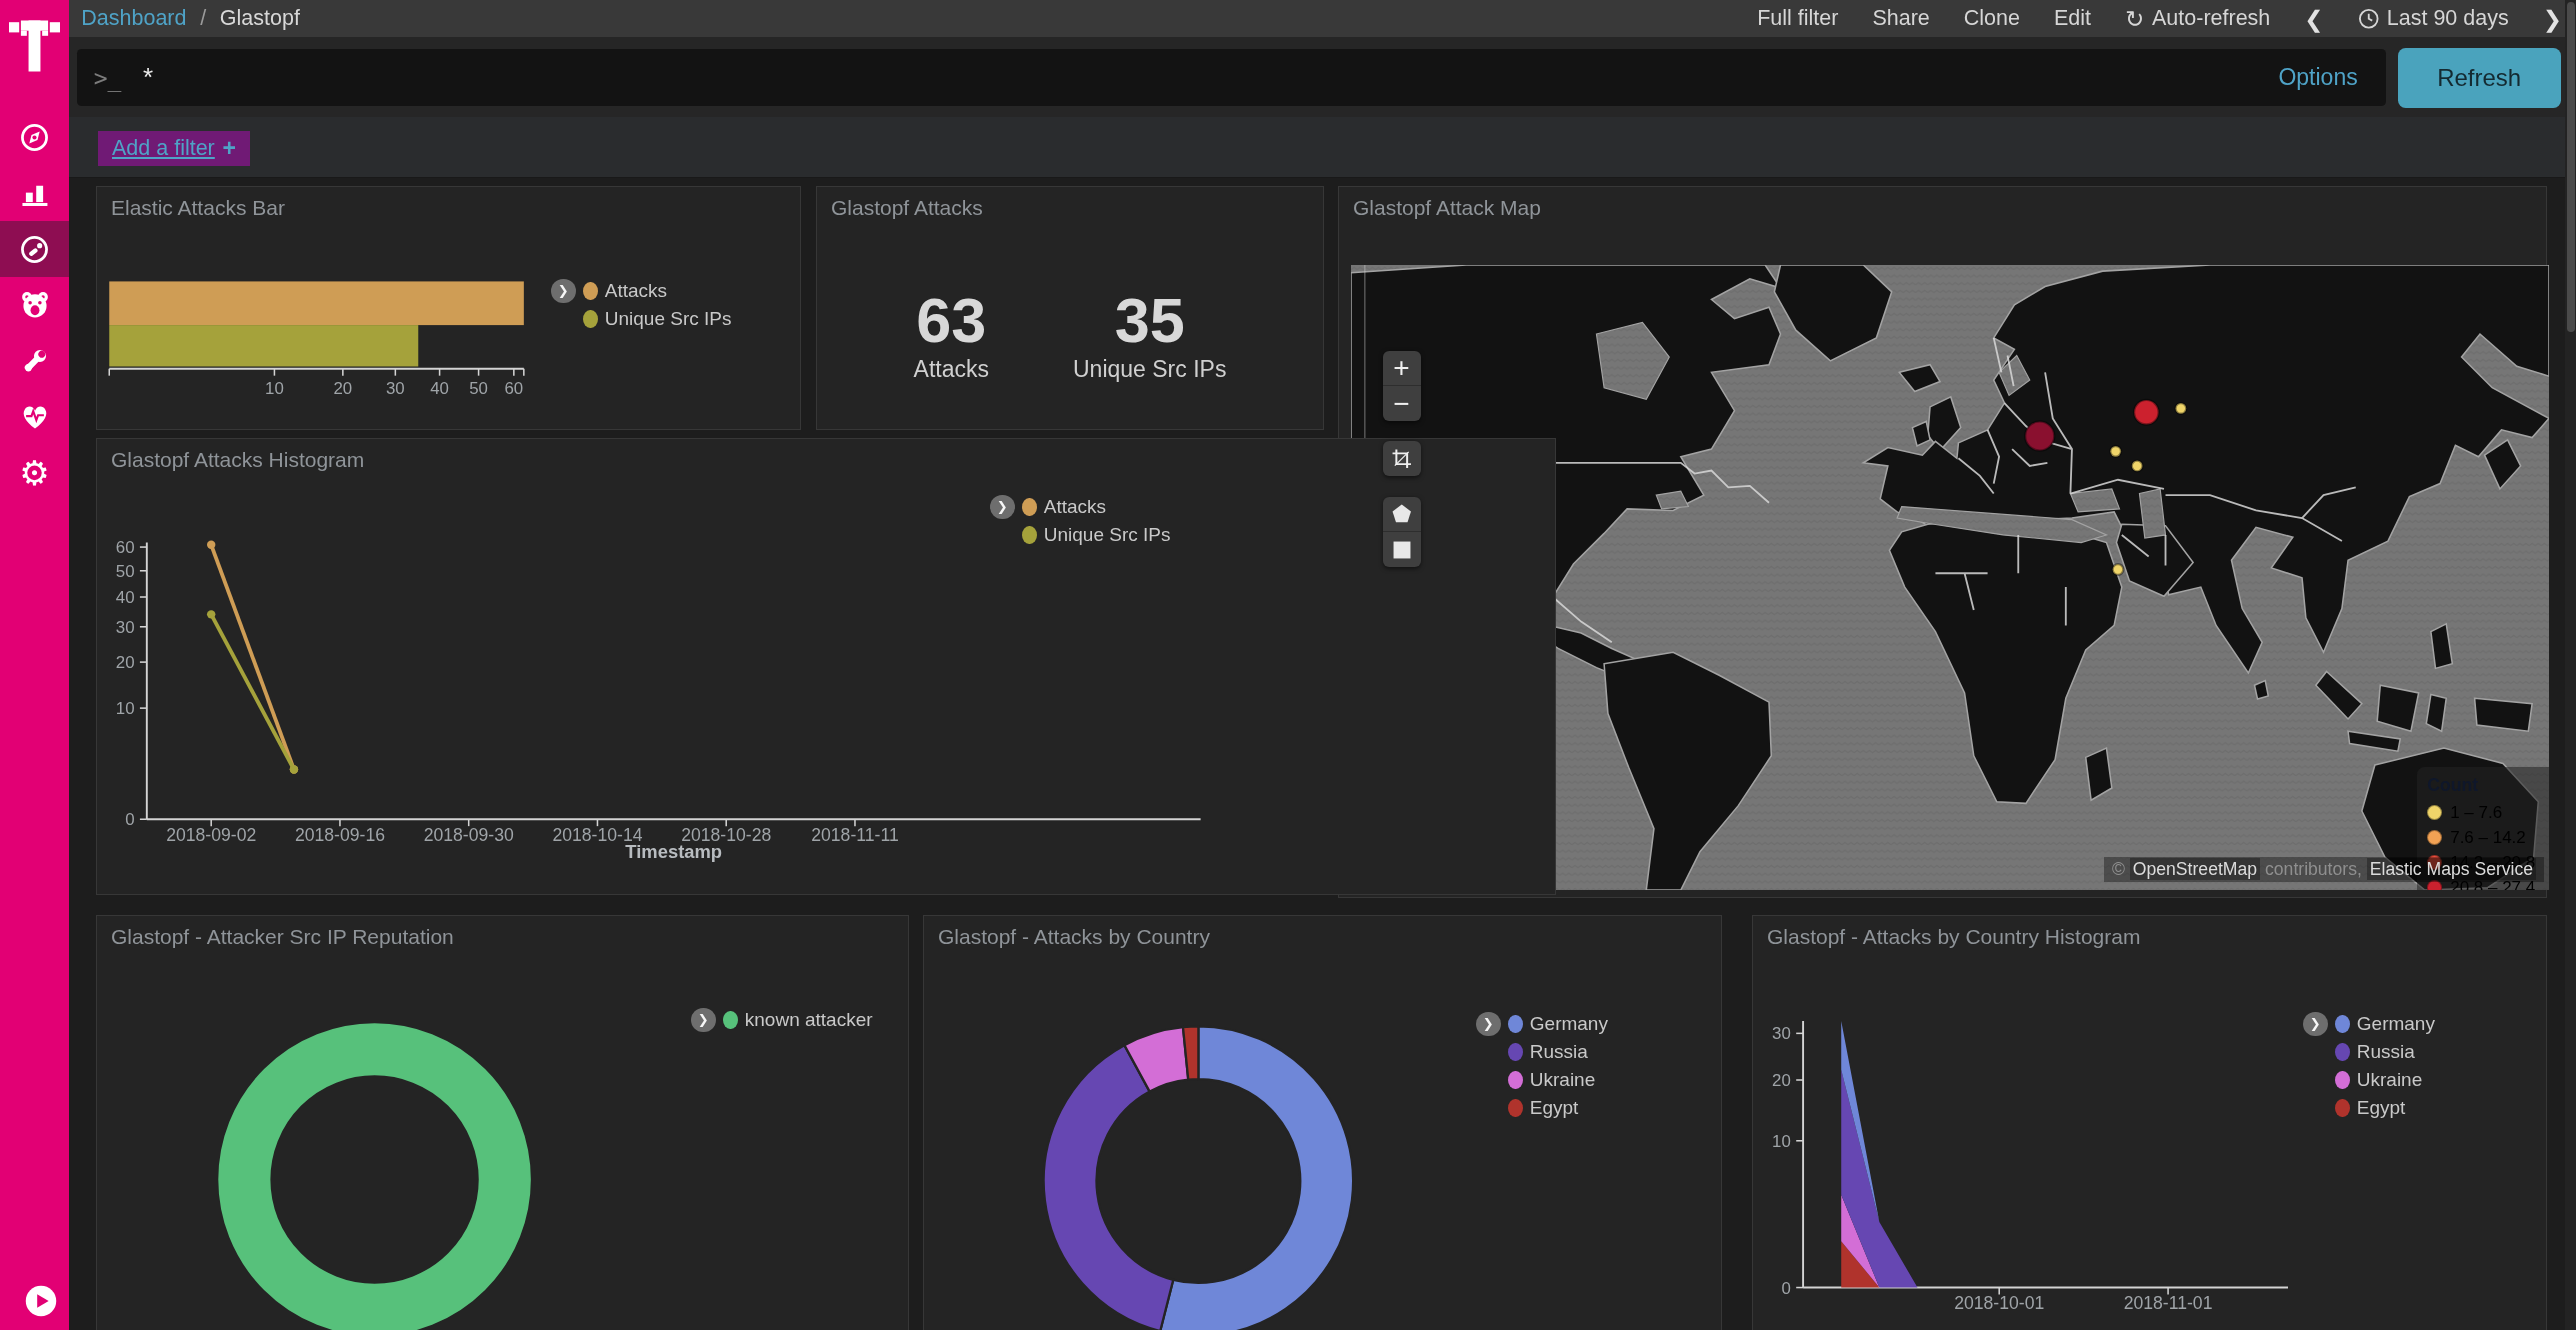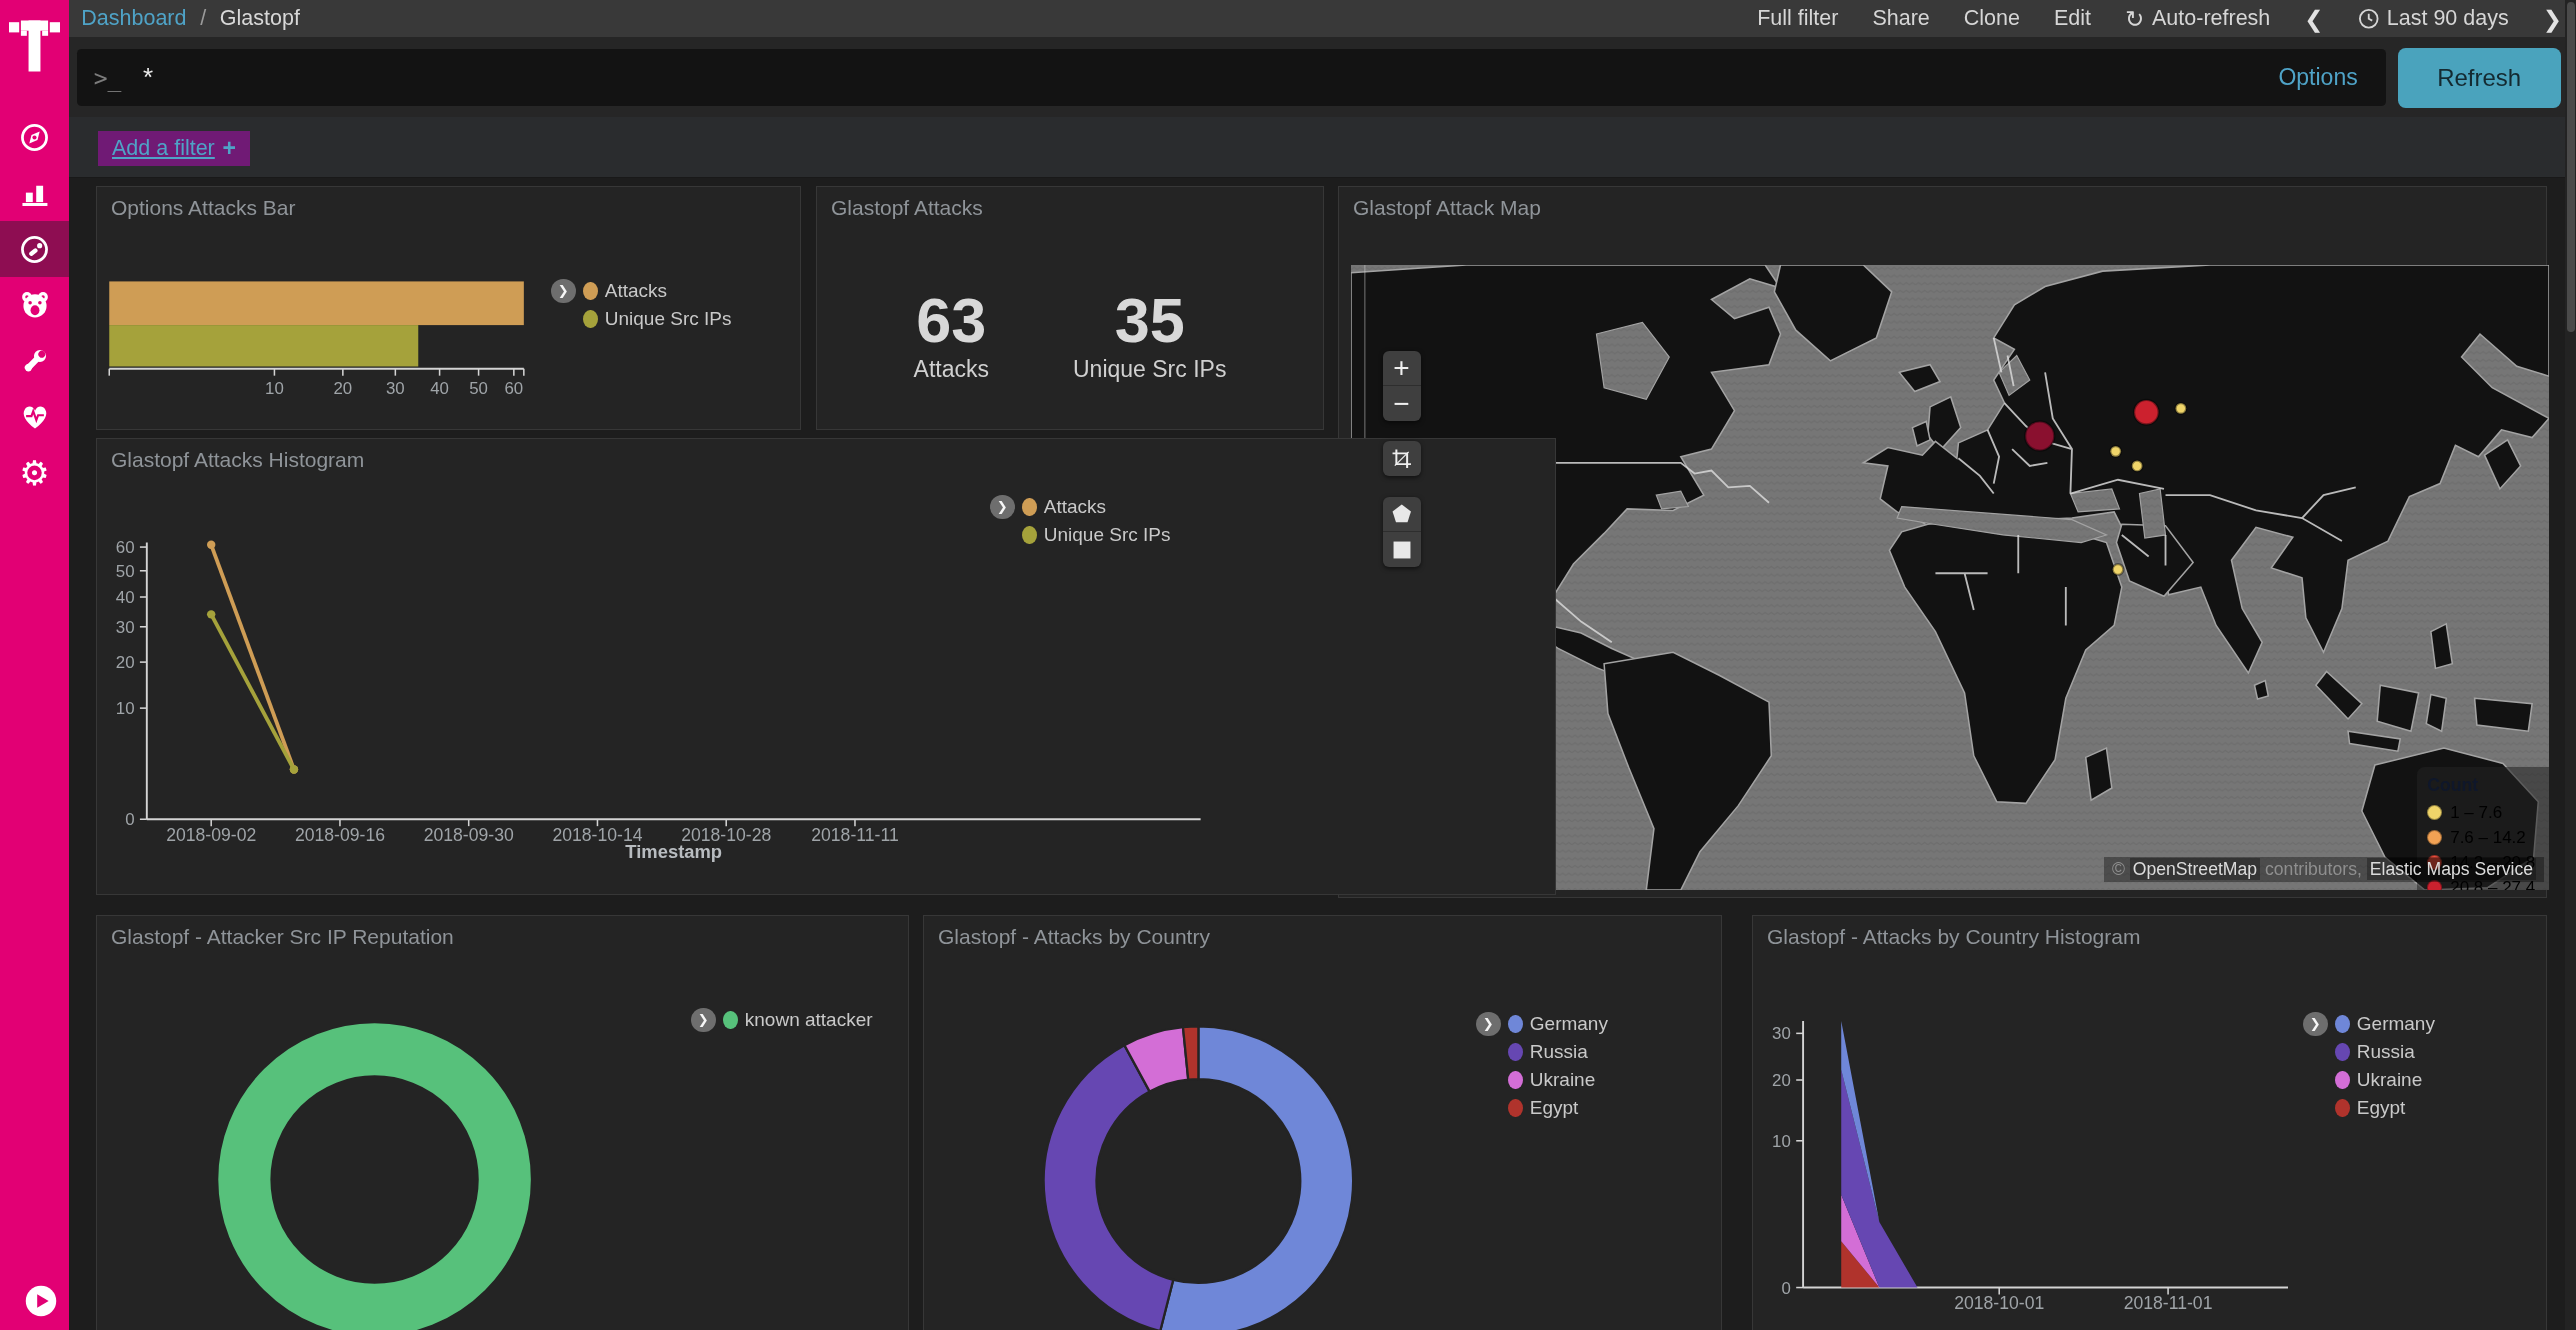--- a/index.html
+++ b/index.html
@@ -197,21 +197,21 @@
 </div>
 
 <div class="filter-row">
   <div class="add-filter-chip">
     <span class="add-filter-label">Add a filter</span>
     <span class="add-filter-plus">+</span>
   </div>
 </div>
 
 <section class="panel" style="left:96px; top:186px; width:705px; height:244px;">
-  <h3 class="panel-title">Options Attacks Bar</h3>
+  <h3 class="panel-title">Elastic Attacks Bar</h3>
   <div class="chart-mount" id="chart-attacks-bar"><svg width="705" height="244" viewBox="0 0 920 318">
         <rect x="16" y="123" width="541" height="57" fill="#cf9d55"></rect>
         <rect x="16" y="180" width="403.2375919424621" height="54" fill="#a5a23b"></rect>
         <line x1="16" y1="237" x2="557" y2="237" stroke="#d4d4d4" stroke-width="2.5"></line>
         <line x1="16" y1="237" x2="16" y2="246" stroke="#d4d4d4" stroke-width="2"></line>
         <line x1="231.53955921663564" y1="237" x2="231.53955921663564" y2="246" stroke="#d4d4d4" stroke-width="2"></line>
         <line x1="320.81896787208495" y1="237" x2="320.81896787208495" y2="246" stroke="#d4d4d4" stroke-width="2"></line>
         <line x1="389.32546760421366" y1="237" x2="389.32546760421366" y2="246" stroke="#d4d4d4" stroke-width="2"></line>
         <line x1="447.0791184332713" y1="237" x2="447.0791184332713" y2="246" stroke="#d4d4d4" stroke-width="2"></line>
         <line x1="497.96110624873864" y1="237" x2="497.96110624873864" y2="246" stroke="#d4d4d4" stroke-width="2"></line>

